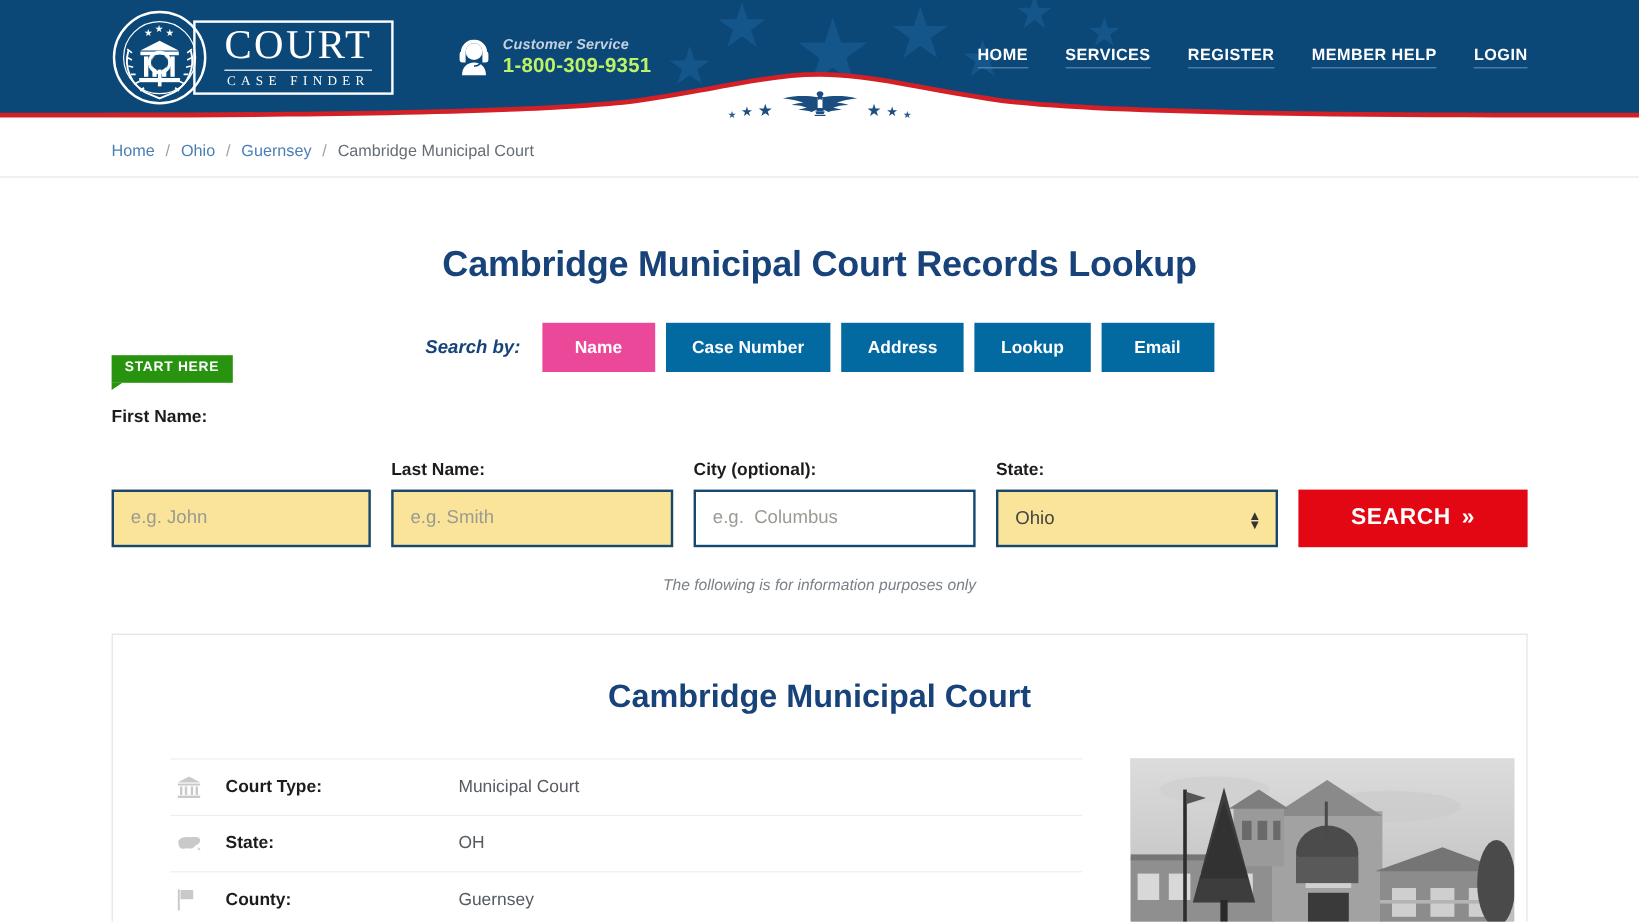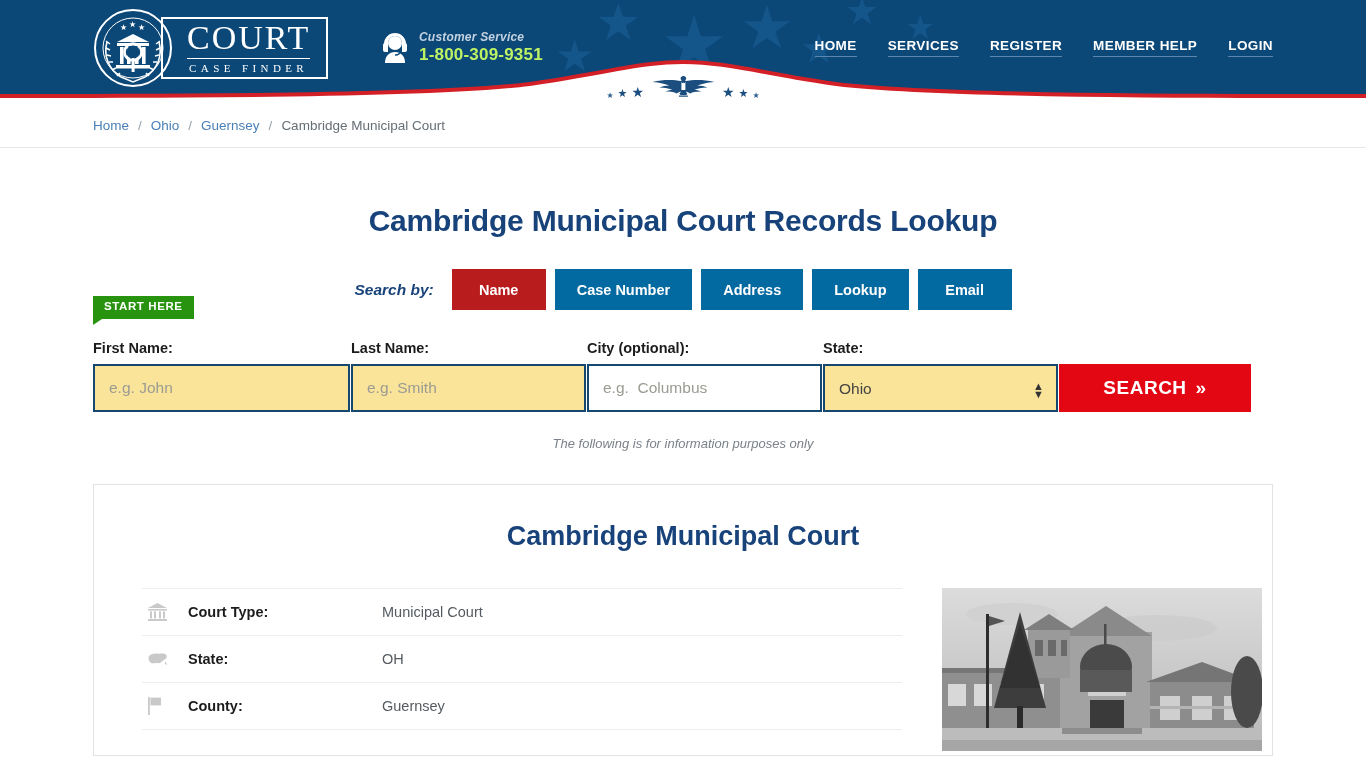--- a/index.html
+++ b/index.html
@@ -204,28 +204,28 @@
     color: #ffffff;
     font-size: 14.5px;
     font-weight: bold;
     display: flex;
     align-items: center;
     justify-content: center;
     cursor: pointer;
     border: none;
     font-family: "Liberation Sans", sans-serif;
   }
-  .tab.active { background: #b91c1c; }
+  .tab.active { background: #ec4899; }
 
   
   .form-row {
     margin-top: 30px;
     display: flex;
     align-items: flex-end;
-    gap: 1px;
+    gap: 17px;
     position: relative;
   }
   .field { position: relative; }
   .field-label {
     display: block;
     font-size: 14.5px;
     font-weight: bold;
     color: #1c1c1c;
     margin-bottom: 8px;
   }
@@ -234,21 +234,21 @@
     border: 2px solid #15476f;
     font-size: 15.5px;
     padding: 0 14px;
     font-family: "Liberation Sans", sans-serif;
     color: #444;
     outline: none;
   }
   .field input::placeholder { color: #9b9b93; }
   .field.filled input, .field.filled select { background: #fae49a; }
   .field.empty input { background: #ffffff; }
-  .f-first input { width: 257px; }
+  .f-first input { width: 216px; margin-top: 44px; }
   .f-last  input { width: 235px; }
   .f-city  input { width: 235px; }
   .f-state select {
     width: 235px;
     appearance: none;
     -webkit-appearance: none;
     background: #fae49a;
     cursor: pointer;
   }
   .sel-arrows {

